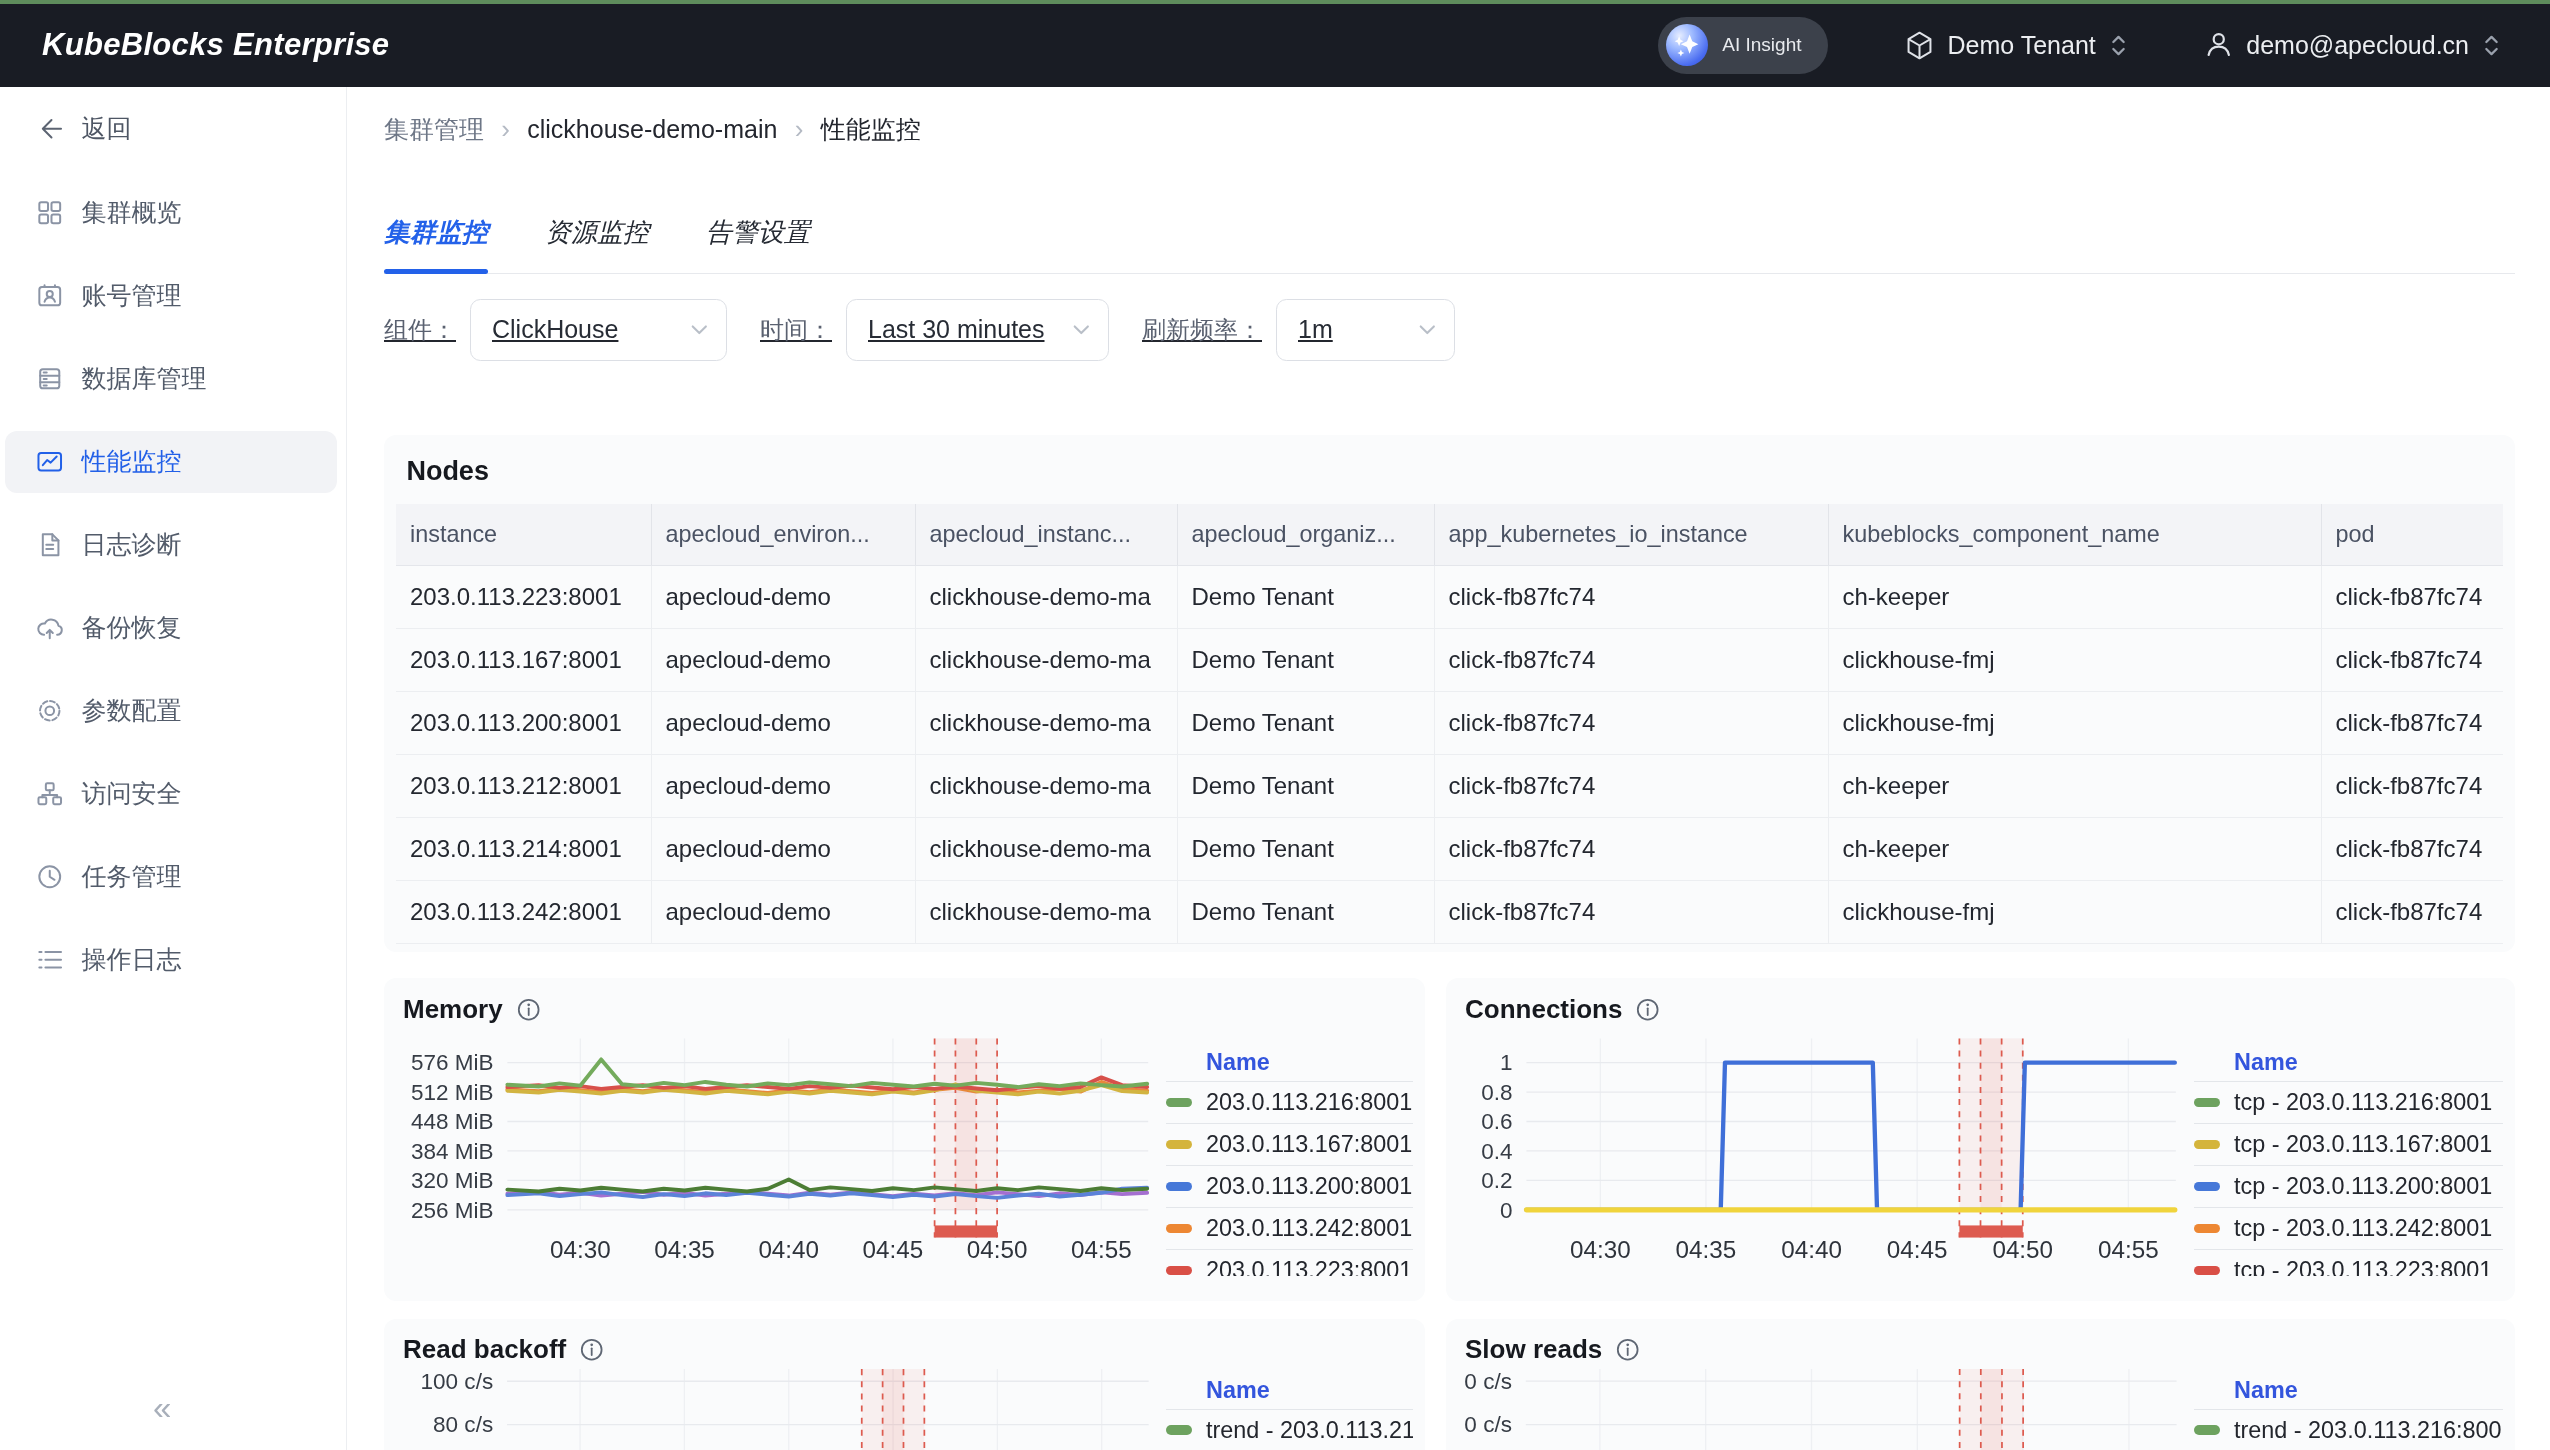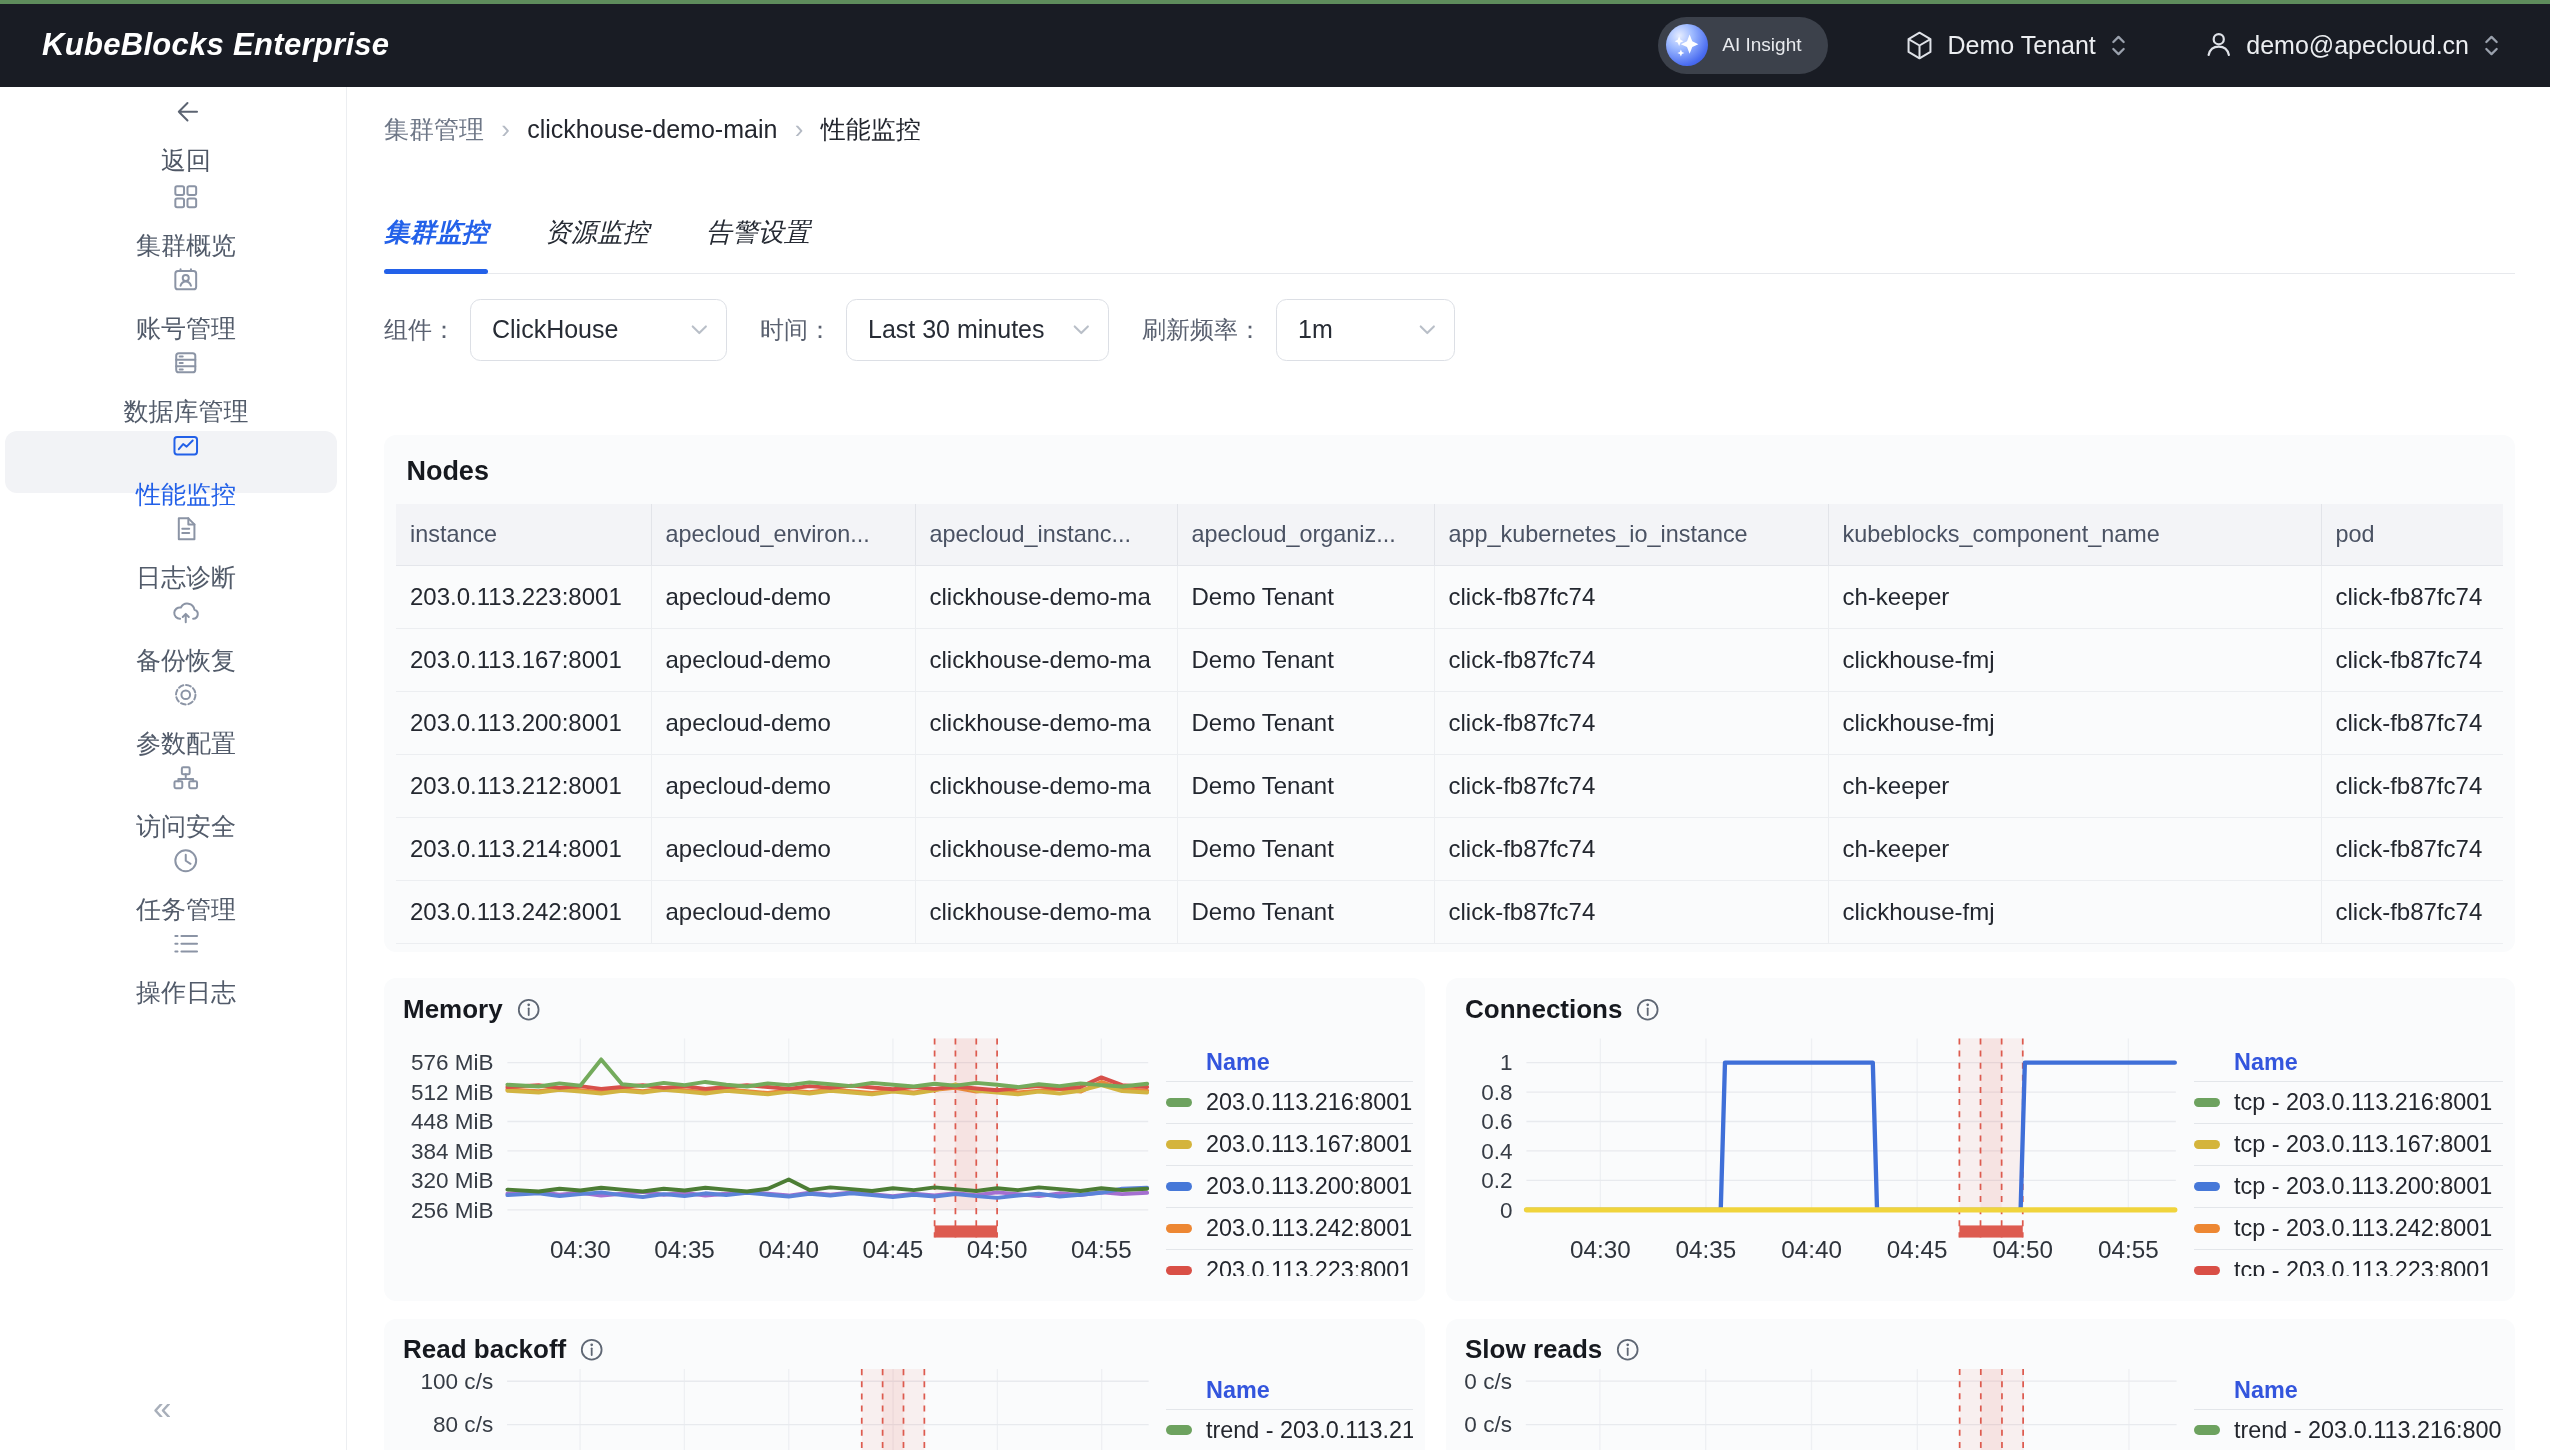--- a/index.html
+++ b/index.html
@@ -14,38 +14,38 @@
   .ai-orb{width:42px;height:42px;border-radius:50%;flex:none;position:relative;
           background:radial-gradient(circle at 32% 28%,#e6edff 0%,#9db9ff 32%,#4a6cf0 72%,#2b49d8 100%);}
   .ai-orb svg{position:absolute;inset:0;}
   .ai-label{font-size:19px;color:#e8eaee;}
   .tb-group{display:flex;align-items:center;gap:13px;color:#eceef1;font-size:25px;cursor:pointer;}
   .tb-group svg{color:#dfe2e8;}
   .updown{color:#9aa1ad !important;}
   
   .sidebar{position:absolute;top:87px;left:0;width:347px;bottom:0;background:#fff;border-right:1.7px solid #eceef1;box-sizing:border-box;}
   .side-item{display:flex;align-items:center;gap:17.3px;height:62px;margin:21px 8.7px 0 5.2px;padding-left:29.5px;
-             border-radius:12px;font-size:25px;color:#525b6a;cursor:pointer;flex-direction:column;}
+             border-radius:12px;font-size:25px;color:#525b6a;cursor:pointer;}
   .side-item svg{color:#8b94a5;flex:none;}
   .side-item.back{margin-top:10.4px;margin-bottom:22.6px;color:#4e5664;}
   .side-item.back svg{color:#5c6472;}
   .side-item.active{background:#f2f3f6;color:#2260e8;font-weight:500;}
   .side-item.active svg{color:#2260e8;}
   .collapse{position:absolute;left:153px;bottom:22.6px;font-size:33px;color:#a8afba;cursor:pointer;}
   
   .content{position:absolute;left:349px;top:87px;right:0;bottom:0;padding:0 35px;box-sizing:border-box;overflow:hidden;}
   .crumbs{margin-top:24px;display:flex;align-items:center;gap:17.3px;font-size:25px;height:36px;}
   .crumb{color:#23262e;}
   .crumb.link{color:#6d7686;cursor:pointer;}
   .crumb-sep{color:#b4bac4;font-size:26px;}
   .tabsbar{margin-top:68px;border-bottom:1.7px solid #e7e9ed;display:flex;gap:57px;font-style:italic;}
   .tab{font-size:26px;color:#262b34;padding-bottom:22.6px;position:relative;cursor:pointer;line-height:35px;}
   .tab.active{color:#2361e9;font-weight:600;}
   .tab.active::after{content:'';position:absolute;left:0;right:0;bottom:-1.7px;height:5.2px;border-radius:2.6px;background:#2361e9;}
-  .filters{margin-top:25px;display:flex;align-items:flex-start;gap:33px;}
+  .filters{margin-top:25px;display:flex;align-items:flex-start;gap:33px;text-decoration:underline;}
   .fgroup{display:flex;align-items:center;gap:14px;}
   .flabel{font-size:24px;color:#5a6170;white-space:nowrap;}
   .fselect{height:62px;border:1.7px solid #dcdfe5;border-radius:10.4px;background:#fff;display:flex;align-items:center;
            justify-content:space-between;padding:0 15.6px 0 21px;font-size:25px;color:#272c35;box-sizing:border-box;cursor:pointer;}
   .fselect svg{color:#b9bfc8;flex:none;}
   
   .card{background:#fafbfc;border-radius:12px;}
   .nodes-card{margin-top:74px;padding:12px 12px 8.7px;box-sizing:border-box;}
   .nodes-title{font-size:27px;font-weight:600;color:#16191f;margin:5.2px 0 14px 10.4px;height:38px;line-height:38px;}
   table.nodes{width:100%;border-collapse:collapse;table-layout:fixed;}

